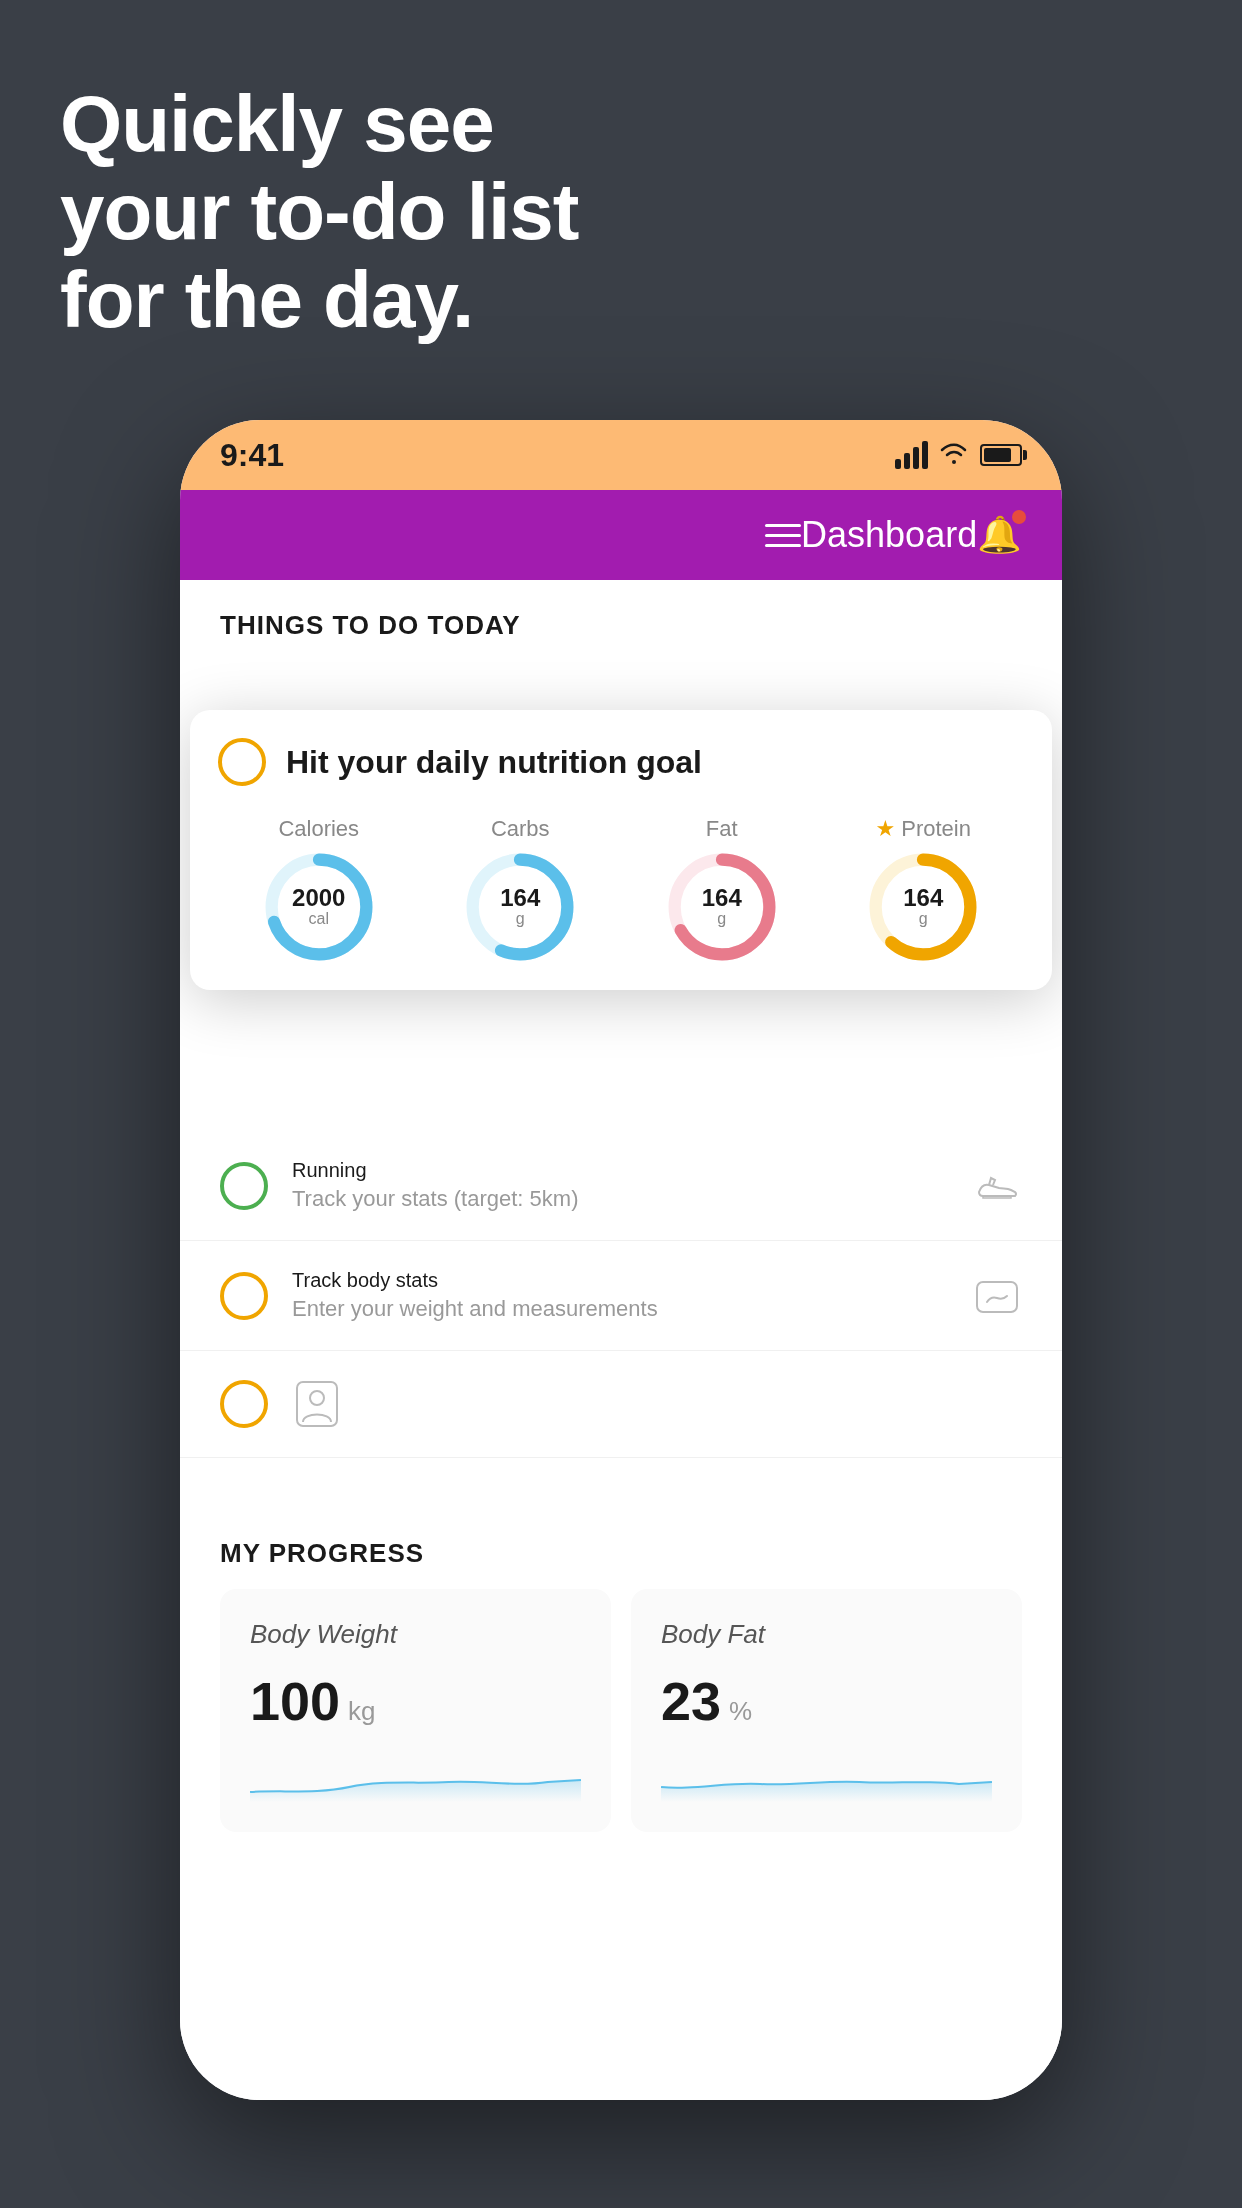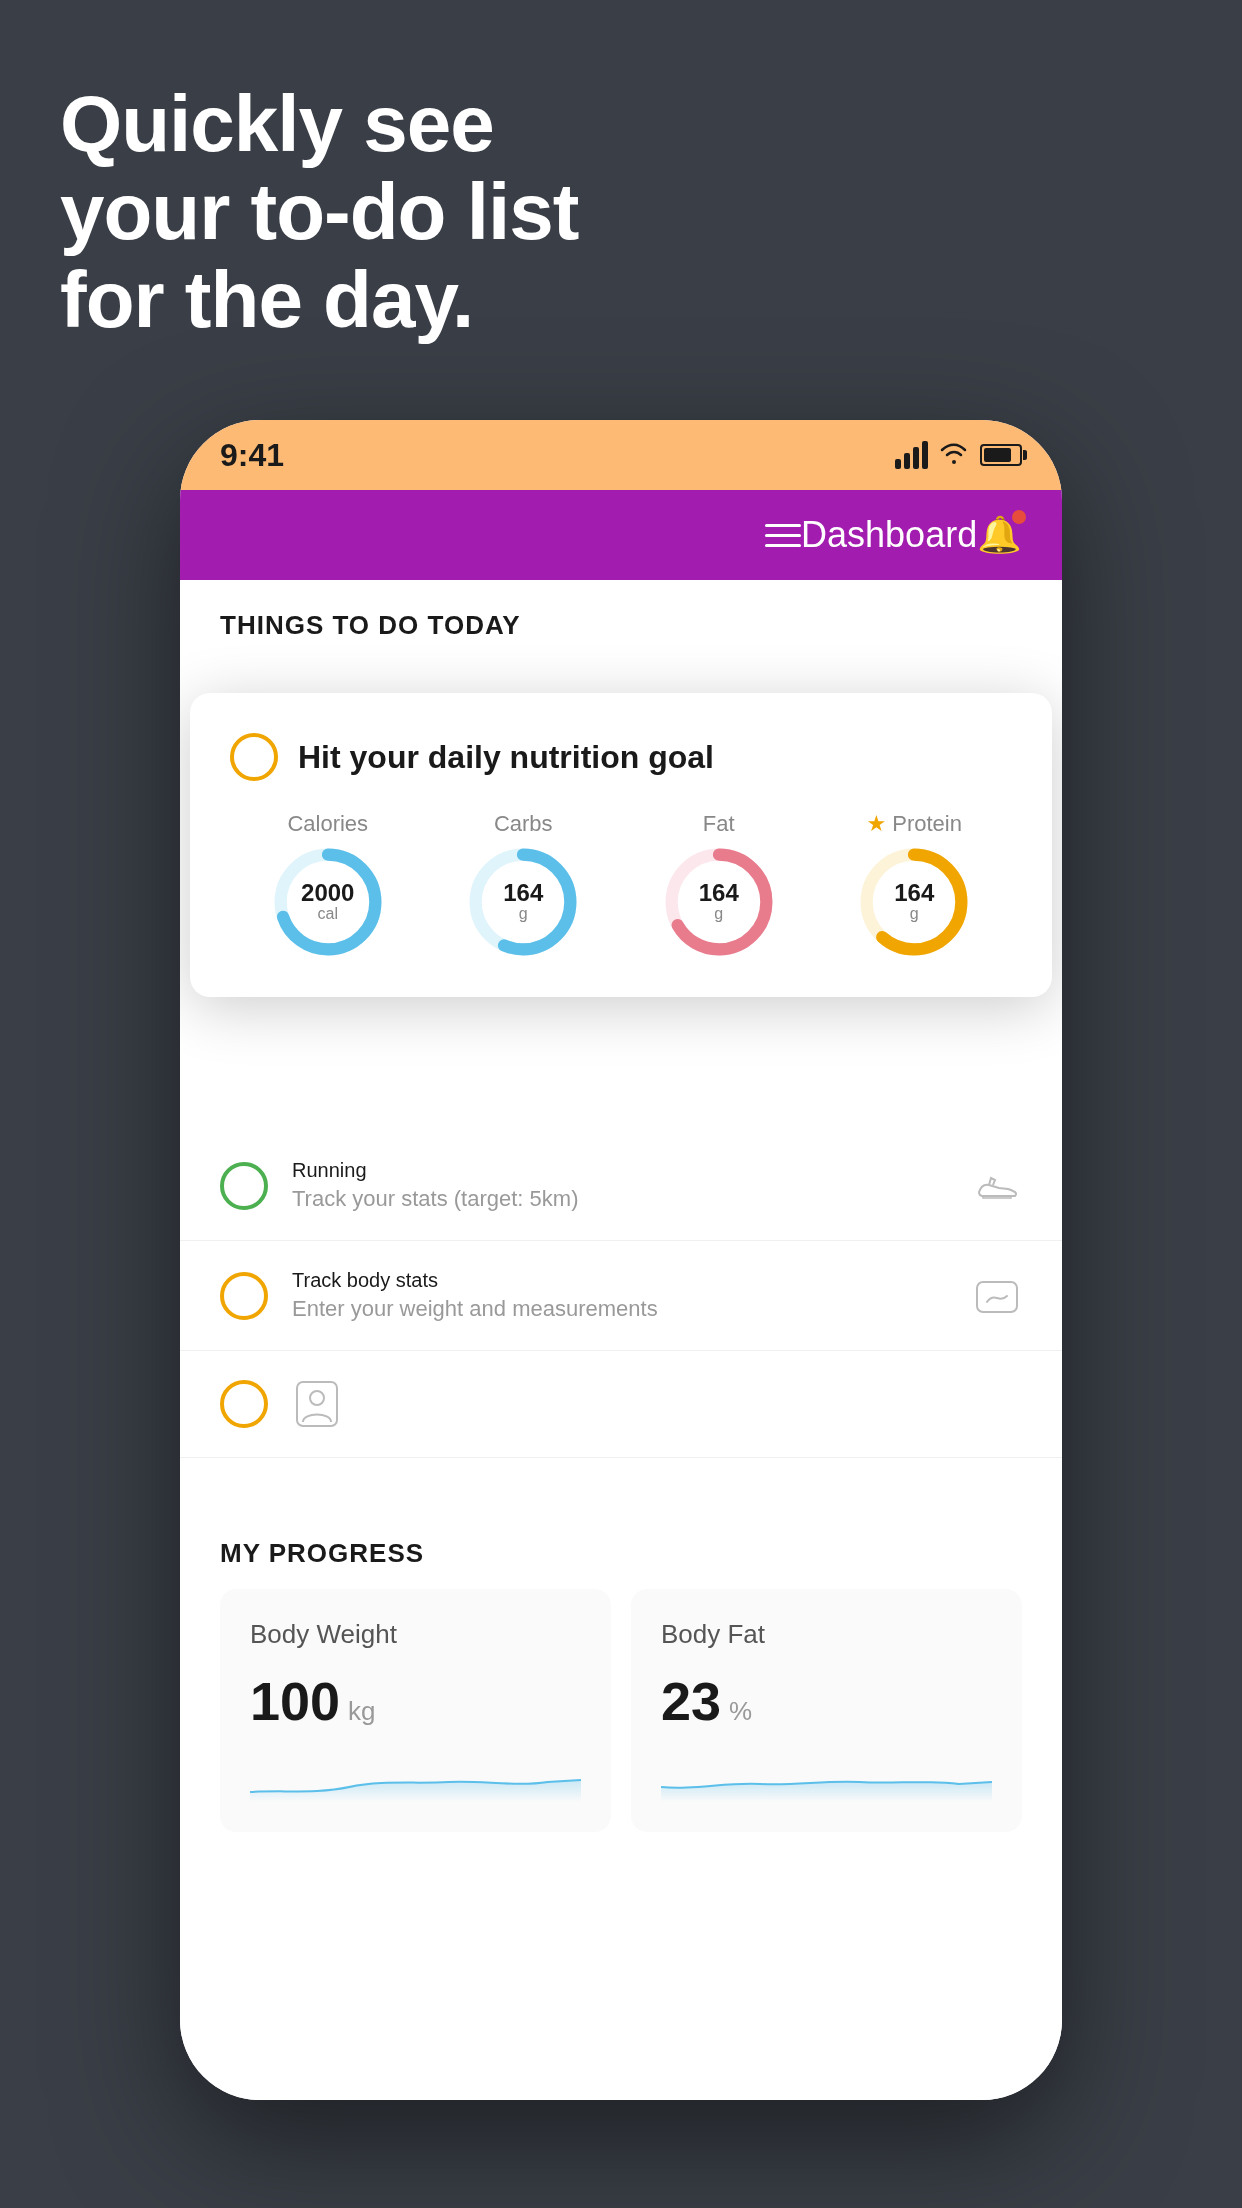--- a/index.html
+++ b/index.html
@@ -152,27 +152,27 @@
       font-size: 26px;
       font-weight: 800;
       color: #1a1a1a;
       letter-spacing: 1px;
       text-transform: uppercase;
     }
 
     
     .floating-card {
       position: absolute;
-      top: 113px;
+      top: 130px;
       left: -20px;
       right: -20px;
       background: white;
       border-radius: 20px;
       box-shadow: 0 10px 60px rgba(0,0,0,0.2);
-      padding: 40px;
+      padding: 28px;
       z-index: 10;
       margin: 0 30px;
     }
 
     .card-title-row {
       display: flex;
       align-items: center;
       gap: 20px;
       margin-bottom: 30px;
     }
@@ -309,20 +309,21 @@
       flex: 1;
       background: #fafafa;
       border-radius: 16px;
       padding: 30px;
       overflow: hidden;
     }
     .progress-card-title {
       font-size: 26px;
       color: #555;
       margin-bottom: 20px;
+      font-style: italic;
     }
     .progress-value-row {
       display: flex;
       align-items: baseline;
       gap: 8px;
       margin-bottom: 20px;
     }
     .progress-value {
       font-size: 54px;
       font-weight: 700;

